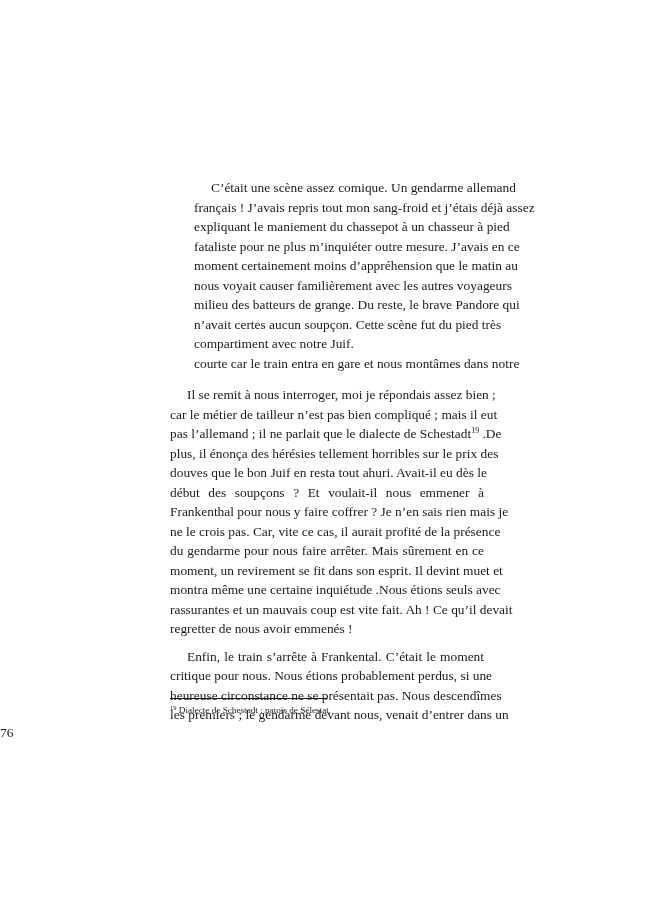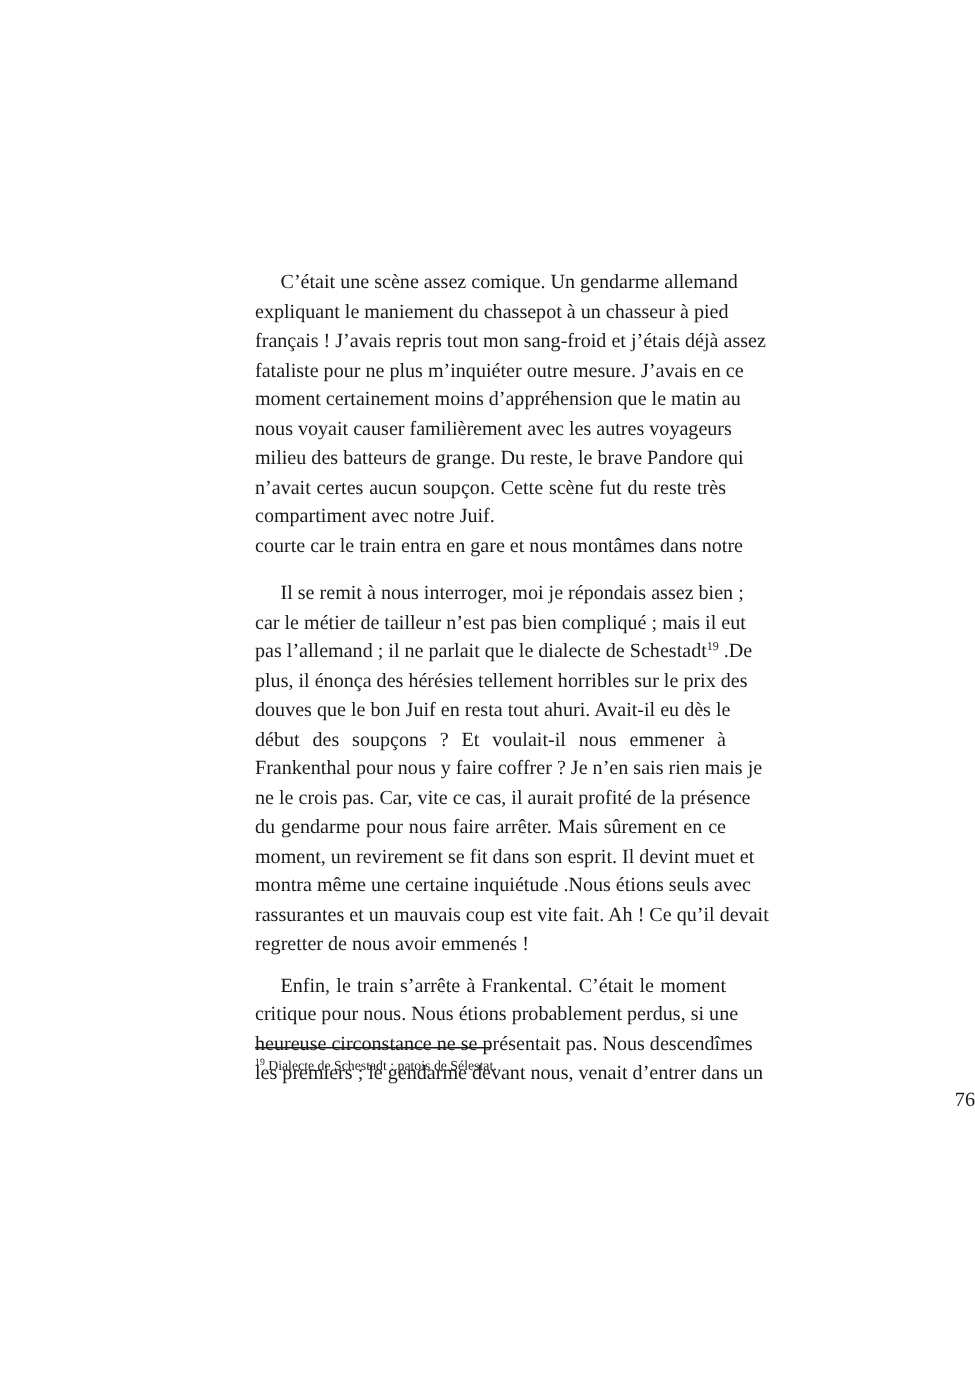--- a/index.html
+++ b/index.html
@@ -69,40 +69,40 @@
     .footnote sup {
       font-size: 6.5px;
       vertical-align: 3px;
       line-height: 0;
     }
     .page-number {
       position: absolute;
       left: 0;
       width: 650px;
       top: 725px;
-      text-align: right;
+      text-align: left;
       font-size: 13.5px;
       line-height: 16px;
     }
   </style>
 </head>
 <body>
 
 <div class="page">
   <div class="text-block">
 
-    <div class="para" style="margin-bottom:8px;">
+    <div class="para" style="margin-bottom:8px;margin-left:24px;">
       <span class="line indent">C’était une scène assez comique. Un gendarme allemand</span>
+      <span class="line">français ! J’avais repris tout mon sang-froid et j’étais déjà assez</span>
       <span class="line">expliquant le maniement du chassepot à un chasseur à pied</span>
-      <span class="line">français ! J’avais repris tout mon sang-froid et j’étais déjà assez</span>
       <span class="line">fataliste pour ne plus m’inquiéter outre mesure. J’avais en ce</span>
       <span class="line">moment certainement moins d’appréhension que le matin au</span>
       <span class="line">nous voyait causer familièrement avec les autres voyageurs</span>
       <span class="line">milieu des batteurs de grange. Du reste, le brave Pandore qui</span>
-      <span class="line">n’avait certes aucun soupçon. Cette scène fut du reste très</span>
+      <span class="line">n’avait certes aucun soupçon. Cette scène fut du pied très</span>
       <span class="line last">compartiment avec notre Juif.</span>
       <span class="line">courte car le train entra en gare et nous montâmes dans notre</span>
     </div>
 
     <div class="para" style="margin-bottom:8px;margin-top:12px;">
       <span class="line indent">Il se remit à nous interroger, moi je répondais assez bien ;</span>
       <span class="line">car le métier de tailleur n’est pas bien compliqué ; mais il eut</span>
       <span class="line"><span>pas l’allemand ; il ne parlait que le dialecte de Schestadt</span><sup class="fnref">19</sup><span> .De</span></span>
       <span class="line">plus, il énonça des hérésies tellement horribles sur le prix des</span>
       <span class="line">douves que le bon Juif en resta tout ahuri. Avait-il eu dès le</span>

